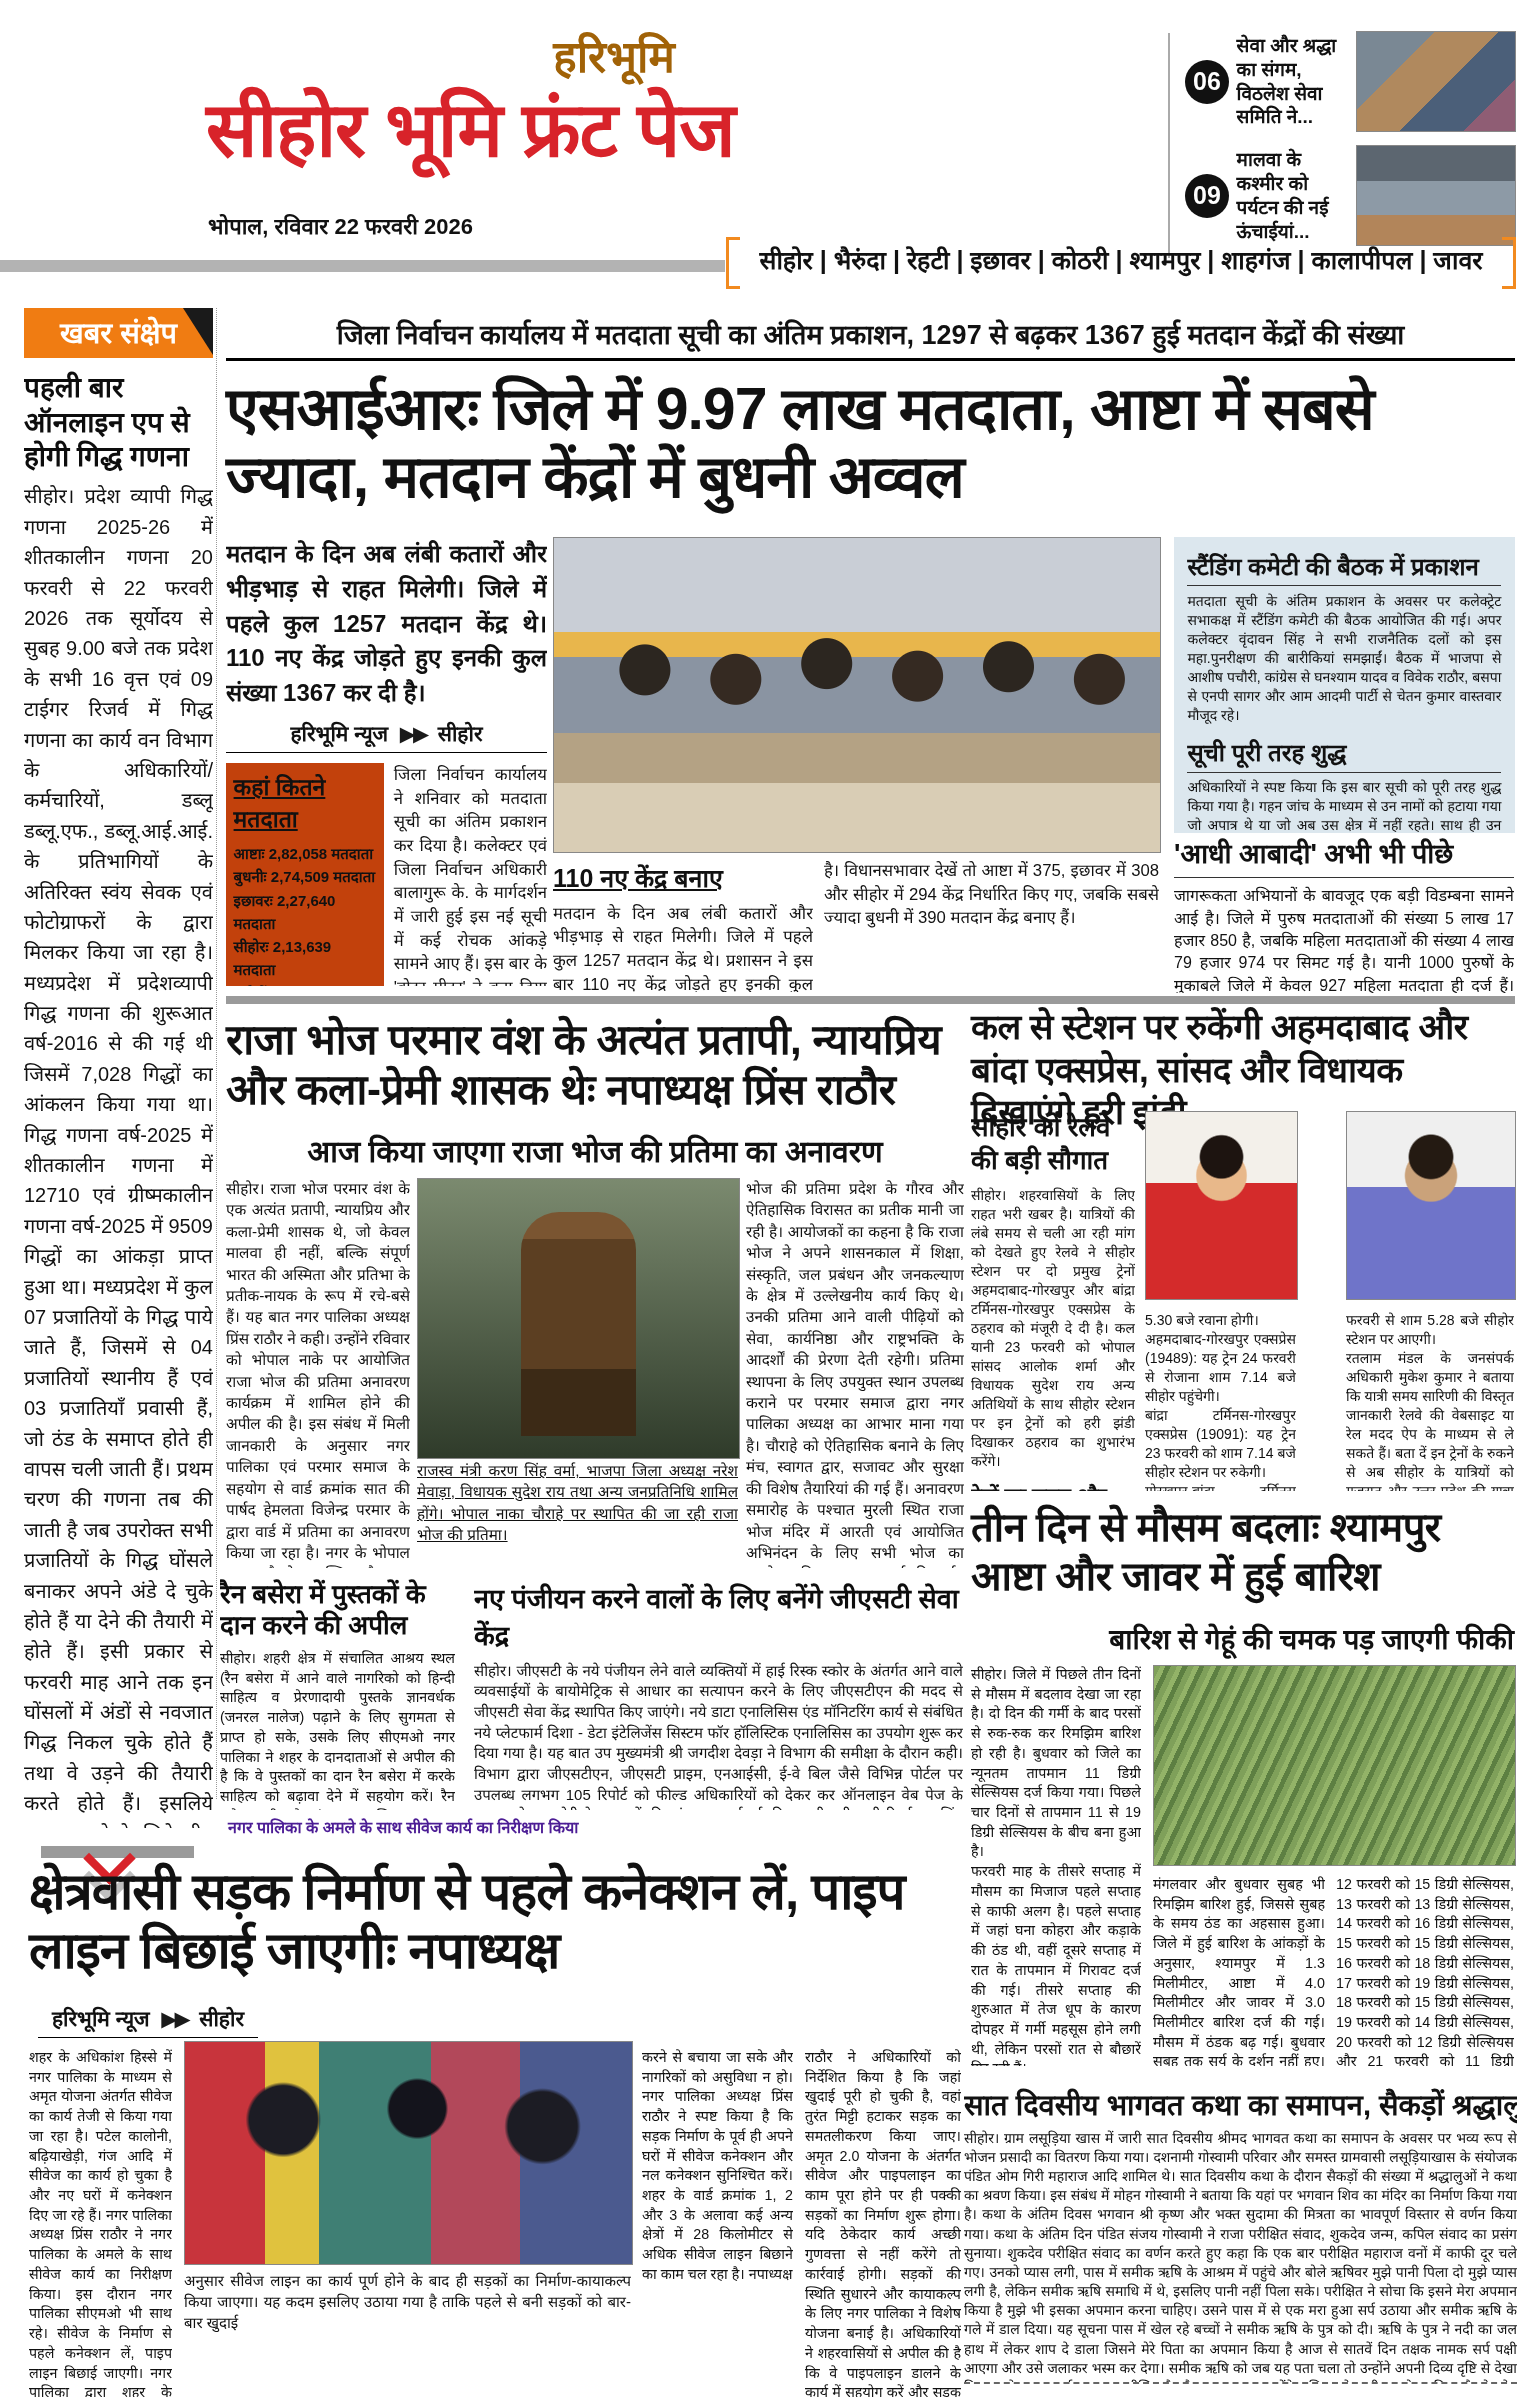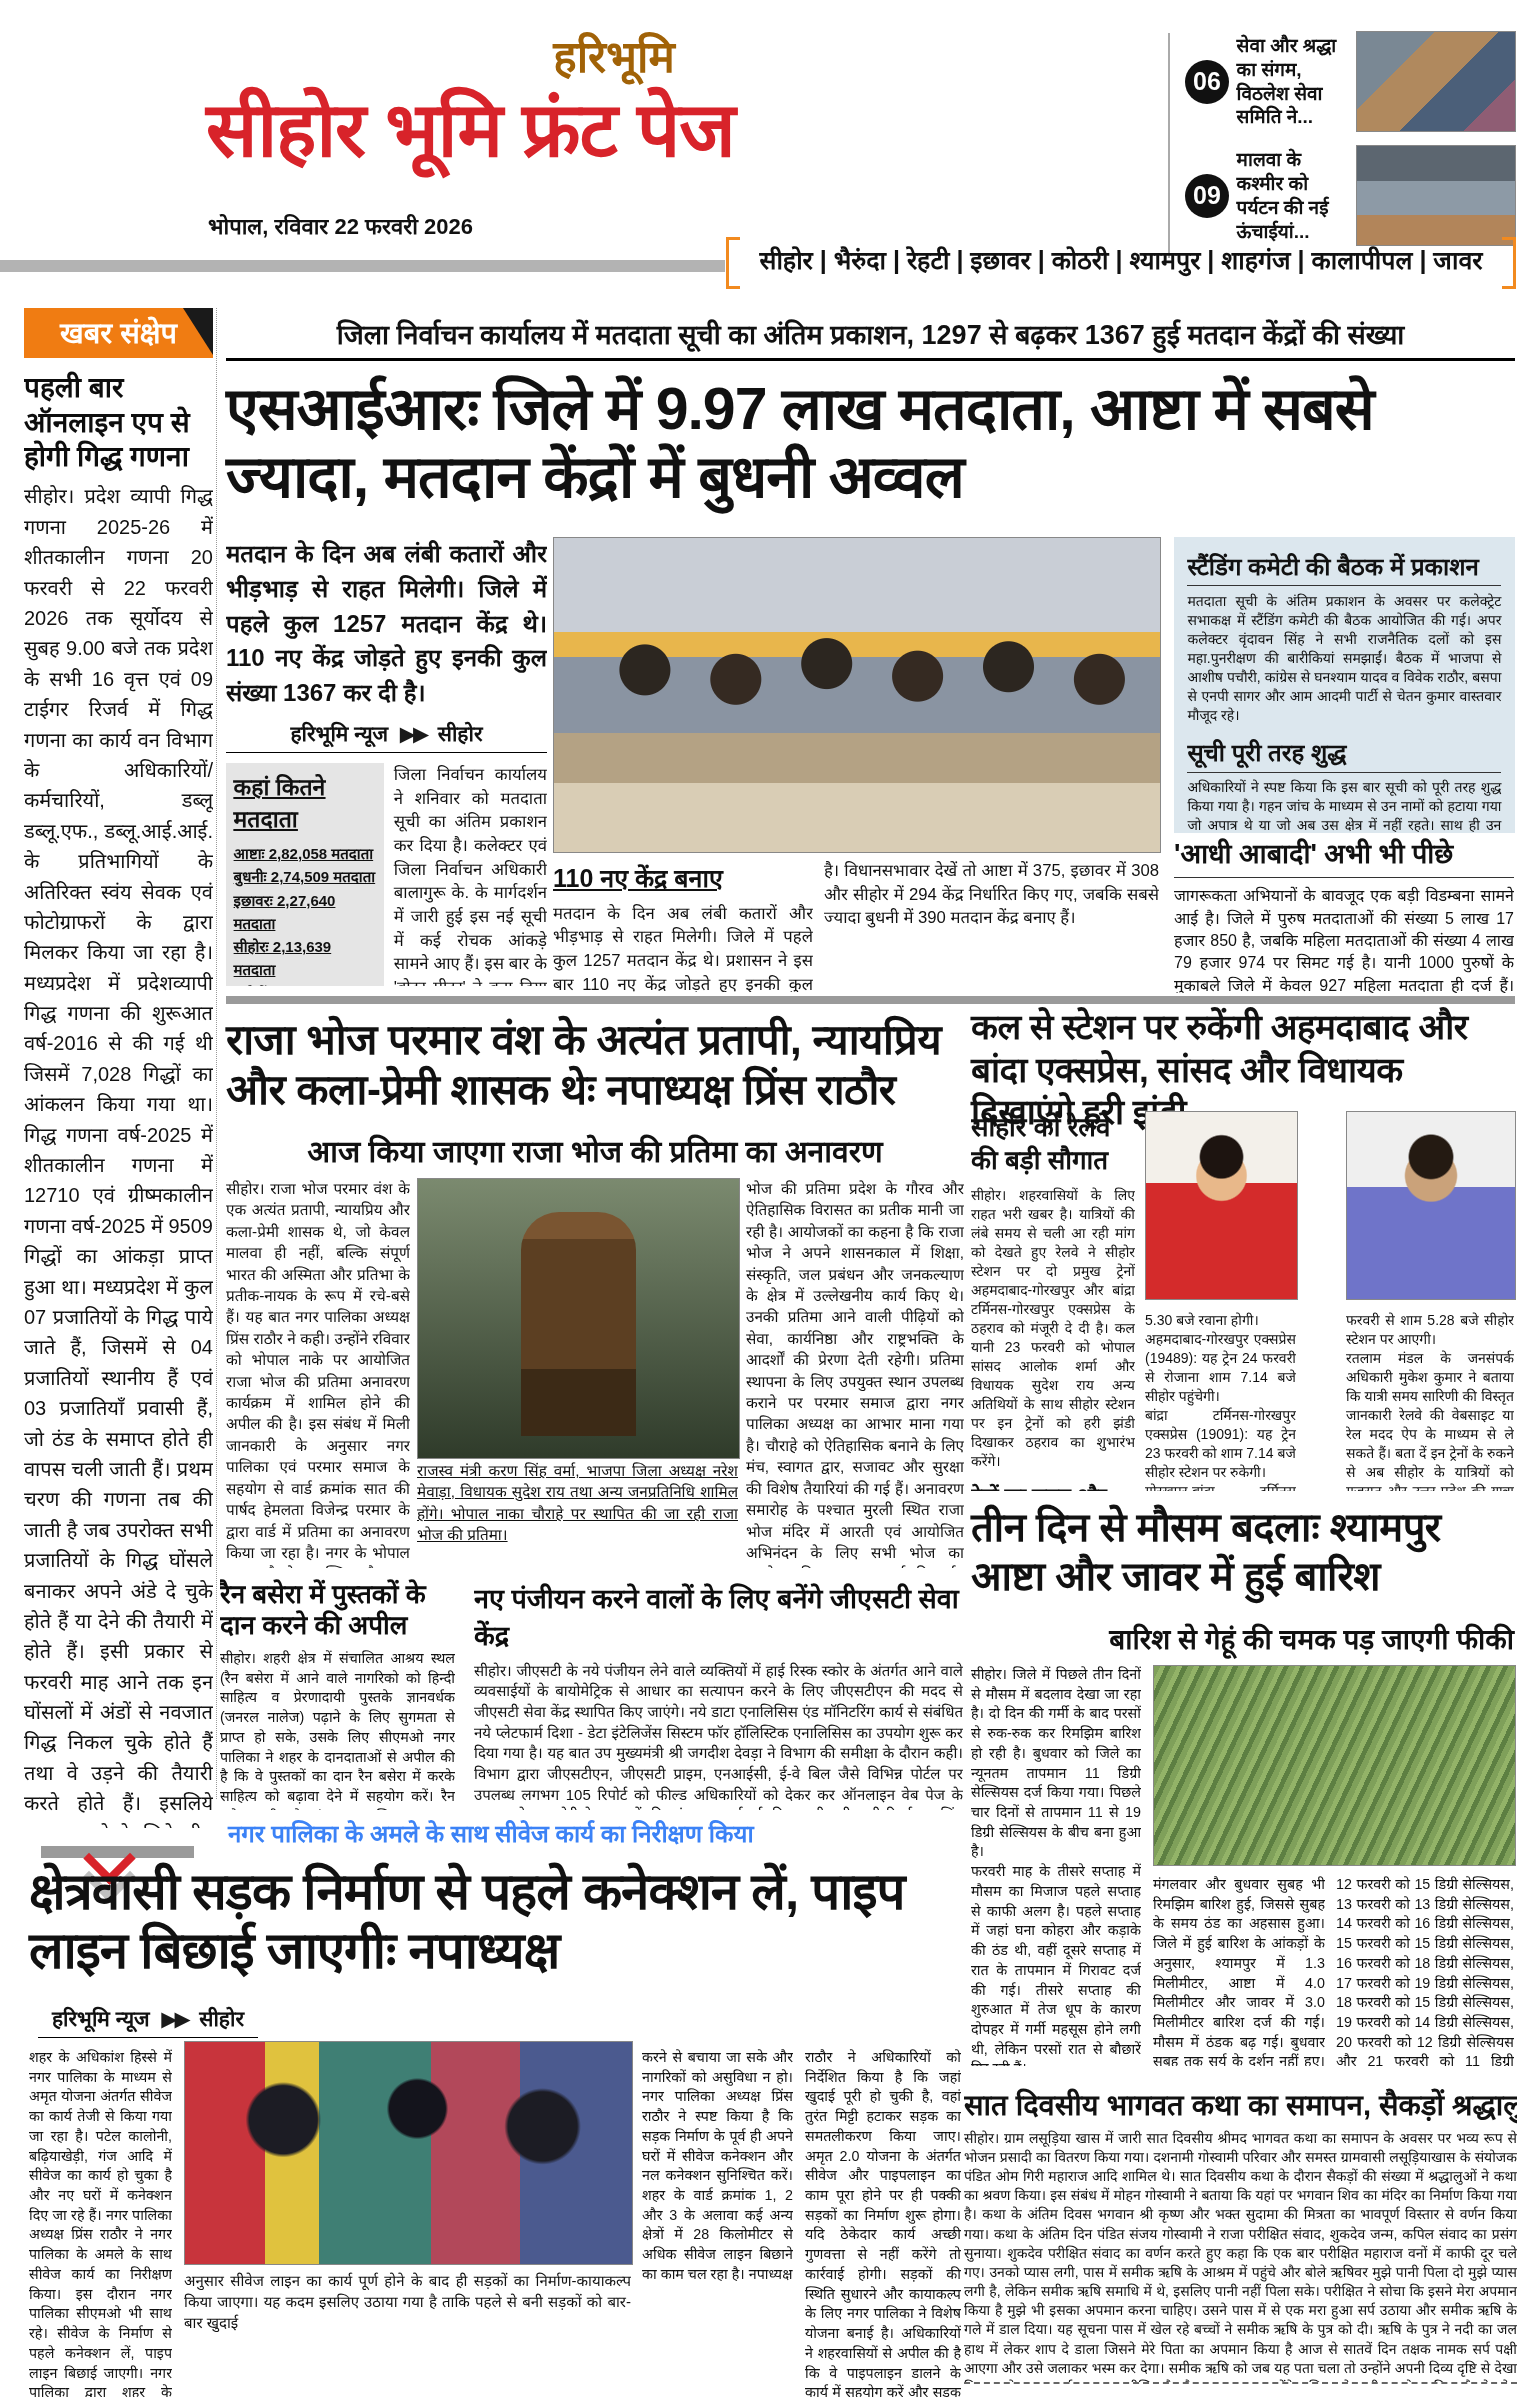--- a/index.html
+++ b/index.html
@@ -44,21 +44,21 @@
   .vline{border-left:1.9px dotted #999;}
 
   
   .kicker-strip{font-size:27px;font-weight:bold;text-align:center;border-bottom:3.8px solid #000;
                 padding-bottom:5.7px;}
   .lead-h{font-size:59px;font-weight:bold;line-height:1.16;letter-spacing:-1px;}
   .intro{font-size:24px;font-weight:bold;line-height:1.45;}
   .byline{font-size:21px;font-weight:bold;text-align:center;border-bottom:1.9px solid #000;
           padding:7.6px 0 5.7px 0;margin-bottom:9.6px;}
   .byline .arr{color:#1a1a1a;letter-spacing:-2.9px;margin:0 5.7px;}
-  .stats{background:#e5e5e5;padding:7.6px 7.6px;width:143px;float:left;margin:0 9.6px 3.8px 0;text-decoration:underline;}
+  .stats{background:#c2410c;padding:7.6px 7.6px;width:143px;float:left;margin:0 9.6px 3.8px 0;}
   .stats h4{font-size:23px;margin:0 0 7.6px 0;text-decoration:underline;}
   .stats div{font-size:15px;font-weight:bold;line-height:1.55;}
   .body-txt{font-size:16.7px;line-height:1.42;}
   .ph{border:1px solid #888;}
   .lead-photo{background:
      radial-gradient(circle at 15% 42%, #2c2620 0 25px, transparent 26px),
      radial-gradient(circle at 30% 45%, #352a22 0 25px, transparent 26px),
      radial-gradient(circle at 45% 40%, #2c2620 0 25px, transparent 26px),
      radial-gradient(circle at 60% 44%, #352a22 0 25px, transparent 26px),
      radial-gradient(circle at 75% 41%, #2c2620 0 25px, transparent 26px),
@@ -84,21 +84,21 @@
      radial-gradient(circle at 50% 34%, #e8b88a 0 17%, transparent 18%),
      linear-gradient(180deg,#f3f0ea 0 38%, #d42b2b 38%);}
   .portrait2{background:radial-gradient(circle at 50% 24%, #241a12 0 13%, transparent 14%),
      radial-gradient(circle at 50% 34%, #caa27a 0 17%, transparent 18%),
      linear-gradient(180deg,#efefef 0 40%, #6f74c9 40%);}
   .sched-h{font-size:21px;font-weight:bold;text-decoration:underline;margin:9.6px 0 5.7px 0;}
   .weather-h{font-size:40px;font-weight:bold;line-height:1.22;letter-spacing:-0.5px;}
   .weather-sub{font-size:28px;font-weight:bold;text-align:right;}
   .wheat{background:repeating-linear-gradient(115deg,#7fa05a 0 5.7px,#93b368 5.7px 10.5px,#5d7f42 10.5px 15.3px),
          linear-gradient(180deg,#86a75e,#4f6e3a);}
-  .redstrip{font-size:24px;font-weight:bold;color:#3b82f6;}
+  .redstrip{font-size:16px;font-weight:bold;color:#4c1d95;}
   .sew-h{font-size:51px;font-weight:bold;line-height:1.16;letter-spacing:-1px;}
   .inspect{background:
      radial-gradient(circle at 22% 35%, #1c1c24 0 9%, transparent 10%),
      radial-gradient(circle at 52% 30%, #14141c 0 10%, transparent 11%),
      radial-gradient(circle at 80% 38%, #1c1c24 0 9%, transparent 10%),
      linear-gradient(90deg,#c8343c 0 18%,#e0c23e 18% 30%,#3f7f74 30% 55%,#b2485a 55% 75%,#4b5a8f 75%);}
   .bhag-h{font-size:29px;font-weight:bold;white-space:nowrap;}
   .dashed-b{border-bottom:2.9px dashed #666;}
 </style>
 </head>

